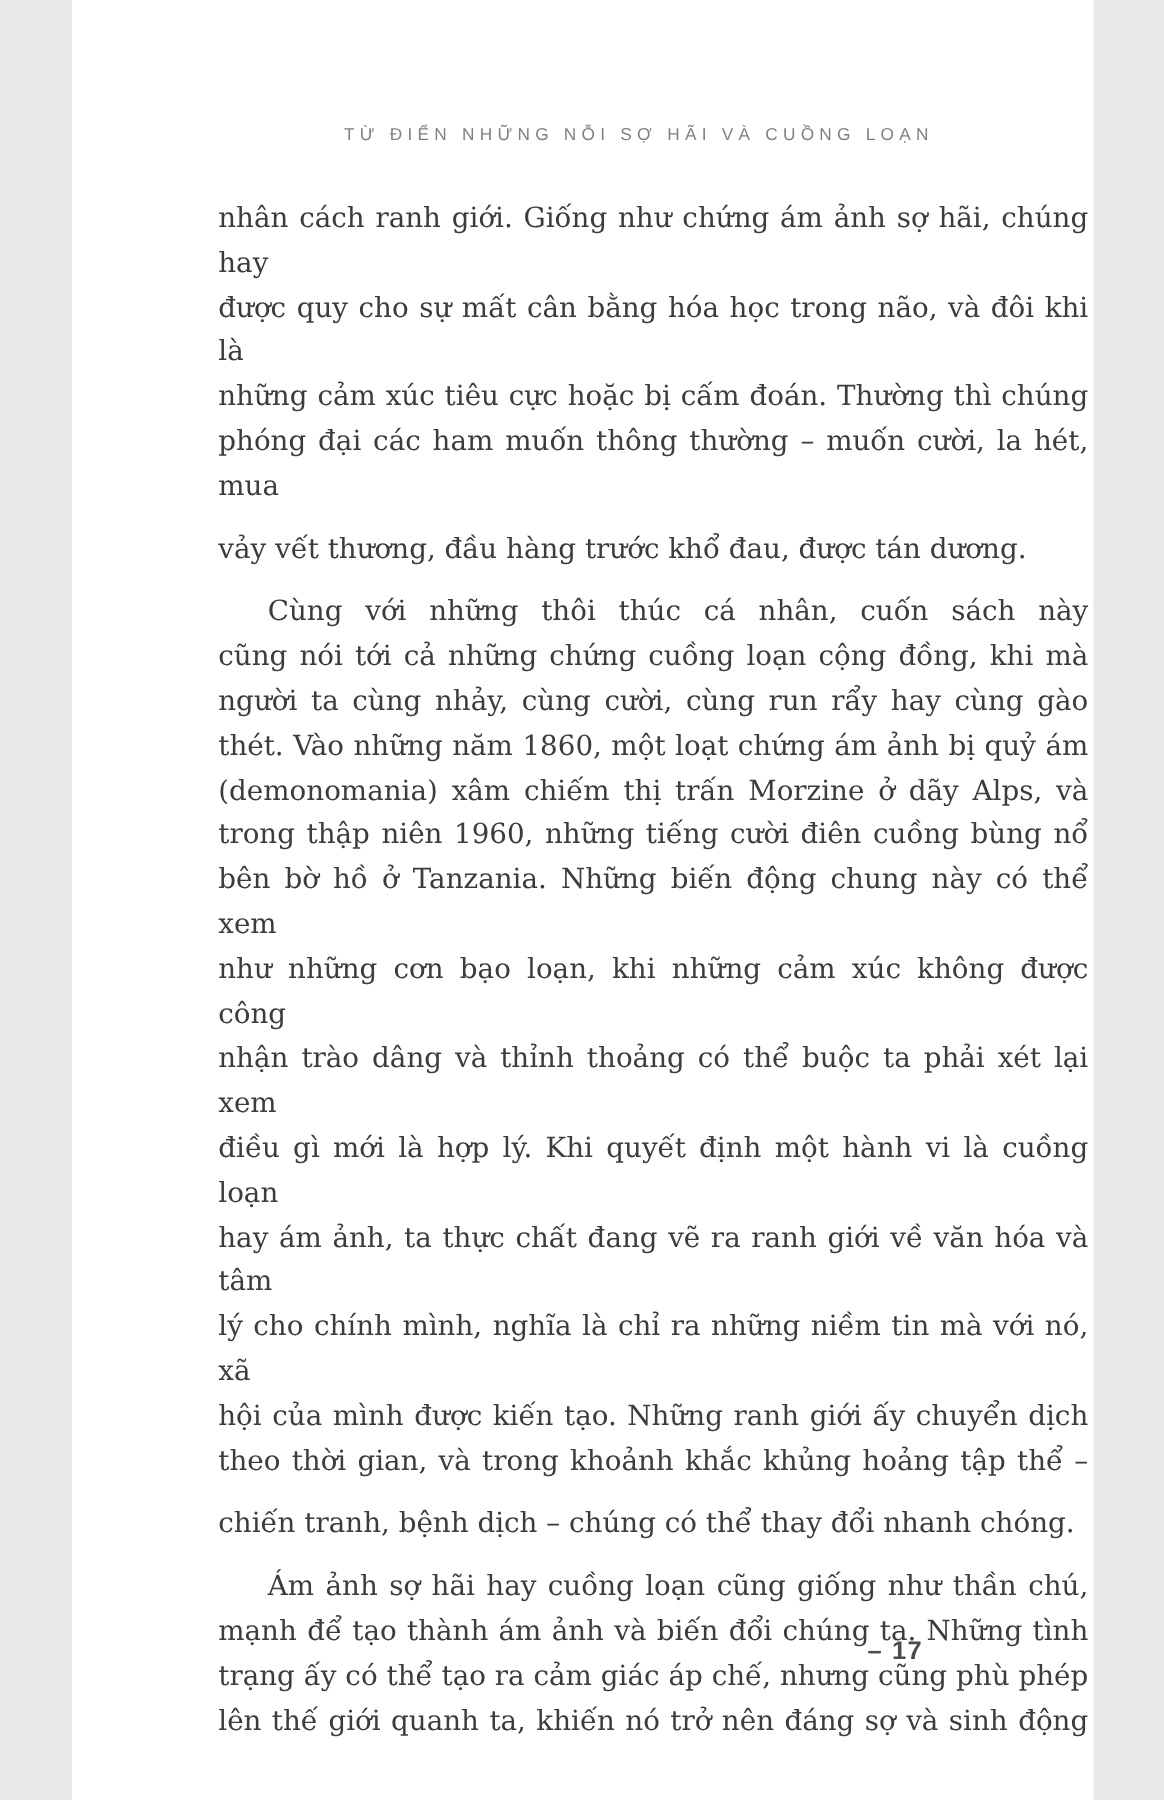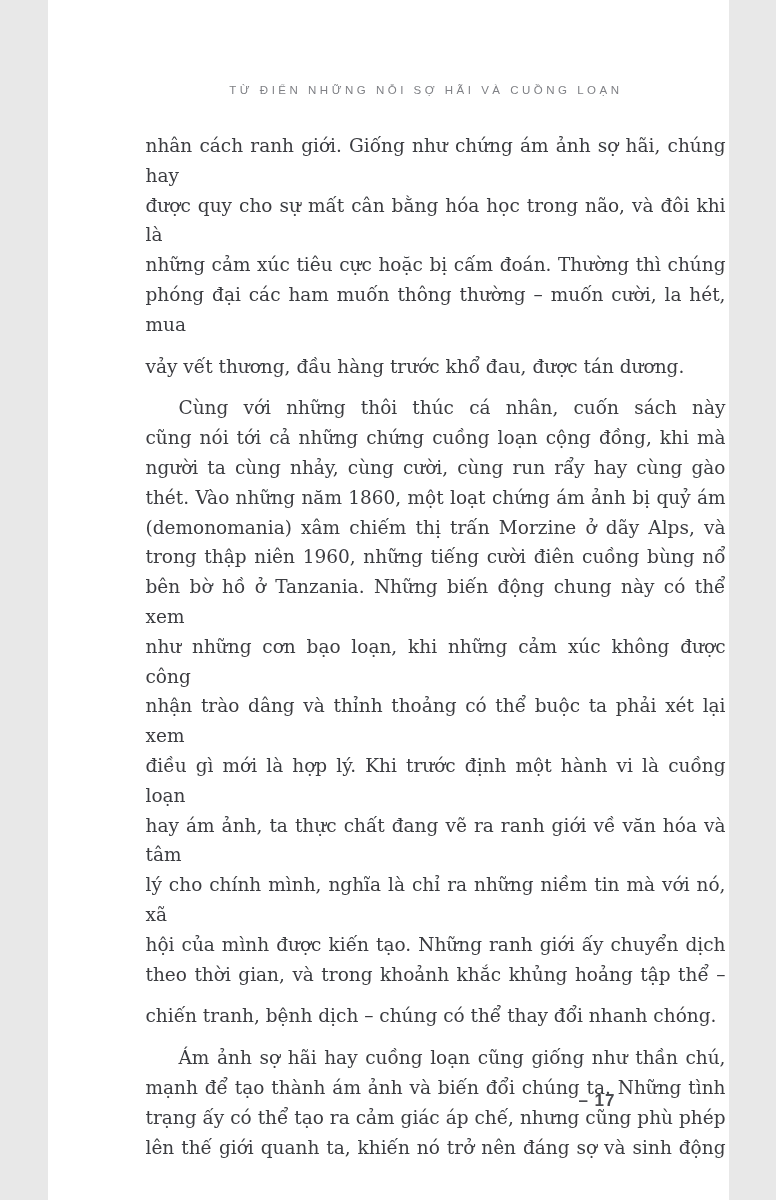--- a/index.html
+++ b/index.html
@@ -70,21 +70,21 @@
       <div class="paragraph">
         <div class="line first-indent">Cùng với những thôi thúc cá nhân, cuốn sách này</div>
         <div class="line">cũng nói tới cả những chứng cuồng loạn cộng đồng, khi mà</div>
         <div class="line">người ta cùng nhảy, cùng cười, cùng run rẩy hay cùng gào</div>
         <div class="line">thét. Vào những năm 1860, một loạt chứng ám ảnh bị quỷ ám</div>
         <div class="line">(demonomania) xâm chiếm thị trấn Morzine ở dãy Alps, và</div>
         <div class="line">trong thập niên 1960, những tiếng cười điên cuồng bùng nổ</div>
         <div class="line">bên bờ hồ ở Tanzania. Những biến động chung này có thể xem</div>
         <div class="line">như những cơn bạo loạn, khi những cảm xúc không được công</div>
         <div class="line">nhận trào dâng và thỉnh thoảng có thể buộc ta phải xét lại xem</div>
-        <div class="line">điều gì mới là hợp lý. Khi trước định một hành vi là cuồng loạn</div>
+        <div class="line">điều gì mới là hợp lý. Khi quyết định một hành vi là cuồng loạn</div>
         <div class="line">hay ám ảnh, ta thực chất đang vẽ ra ranh giới về văn hóa và tâm</div>
         <div class="line">lý cho chính mình, nghĩa là chỉ ra những niềm tin mà với nó, xã</div>
         <div class="line">hội của mình được kiến tạo. Những ranh giới ấy chuyển dịch</div>
         <div class="line">theo thời gian, và trong khoảnh khắc khủng hoảng tập thể –</div>
         <div class="line last">chiến tranh, bệnh dịch – chúng có thể thay đổi nhanh chóng.</div>
       </div>
       <div class="paragraph">
         <div class="line first-indent">Ám ảnh sợ hãi hay cuồng loạn cũng giống như thần chú,</div>
         <div class="line">mạnh để tạo thành ám ảnh và biến đổi chúng ta. Những tình</div>
         <div class="line">trạng ấy có thể tạo ra cảm giác áp chế, nhưng cũng phù phép</div>

